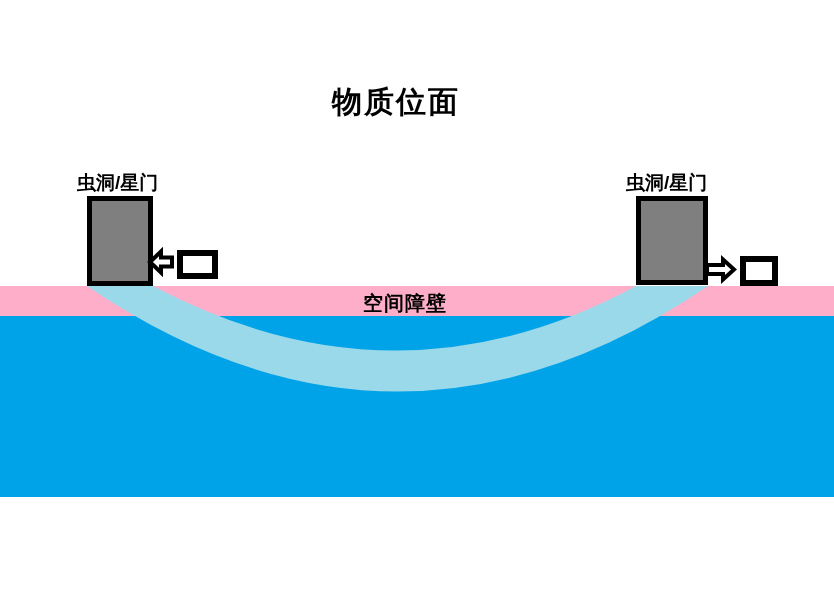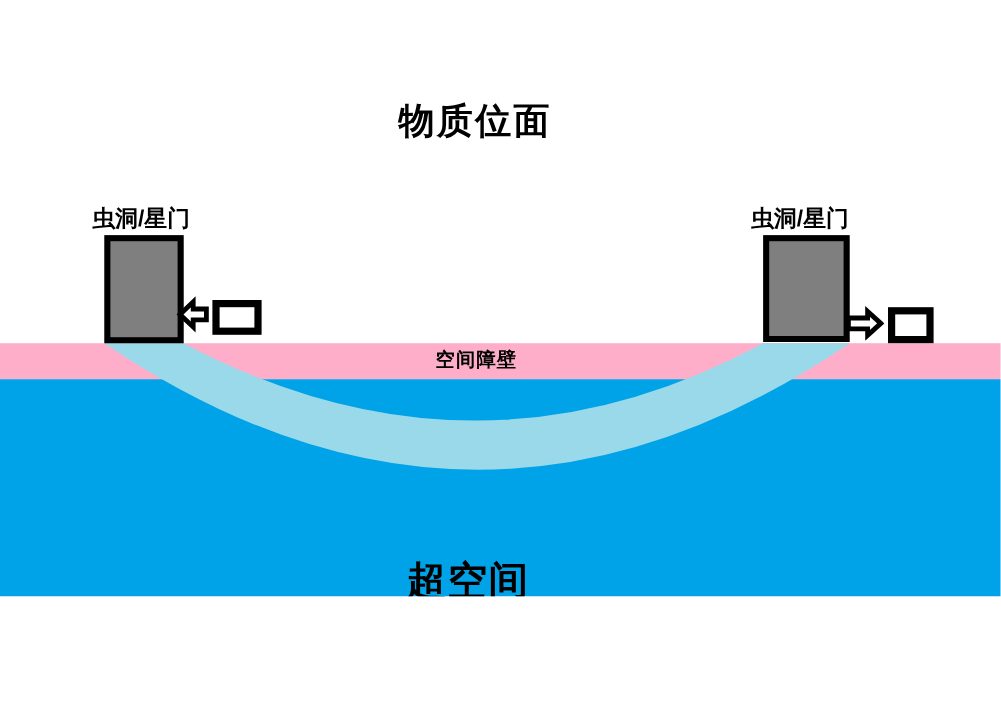--- a/index.html
+++ b/index.html
@@ -38,21 +38,21 @@
   
   .label {
     color: var(--outline_black, #000000);
     font-weight: bold;
     white-space: nowrap;
     line-height: 1;
   }
   #title            { left: 332px; top: 87px;  font-size: 30px; letter-spacing: 2px; }
   #gate-label-left  { left: 77px;  top: 173px; font-size: 19px; }
   #gate-label-right { left: 626px; top: 173px; font-size: 19px; }
-  #barrier-label    { left: 363px; top: 293px; font-size: 16px; letter-spacing: 1px; }
+  #barrier-label    { left: 363px; top: 293px; font-size: 20px; letter-spacing: 1px; }
   #hyperspace-label { left: 339px; top: 467px; font-size: 33px; letter-spacing: 1px; }
 
   
   .ship-box {
     background: #ffffff;
     border: 6px solid var(--outline_black, #000000);
     box-sizing: border-box;
   }
   #ship-box-left  { left: 177px; top: 250px; width: 41px; height: 29px; }
   #ship-box-right { left: 740px; top: 256px; width: 38px; height: 30px; }
@@ -85,15 +85,14 @@
     <polygon points="3,16 14,5.5 14,11.5 25,11.5 25,20.5 14,20.5 14,26.5" fill="#ffffff" stroke="#000000" stroke-width="4" stroke-linejoin="miter"></polygon>
   </svg>
   <div class="layer ship-box" id="ship-box-left"></div>
 
   <svg class="layer" id="arrow-right" width="33" height="29" viewBox="0 0 33 29" xmlns="http://www.w3.org/2000/svg" aria-hidden="true">
     <polygon points="30,14.5 19,4.5 19,10 3,10 3,19 19,19 19,24.5" fill="#ffffff" stroke="#000000" stroke-width="4" stroke-linejoin="miter"></polygon>
   </svg>
   <div class="layer ship-box" id="ship-box-right"></div>
 
   <div class="layer label" id="barrier-label">空间障壁</div>
-  <div class="layer label" id="hyperspace-label">超空间</div>
 
 </div>
 
 </body></html>

